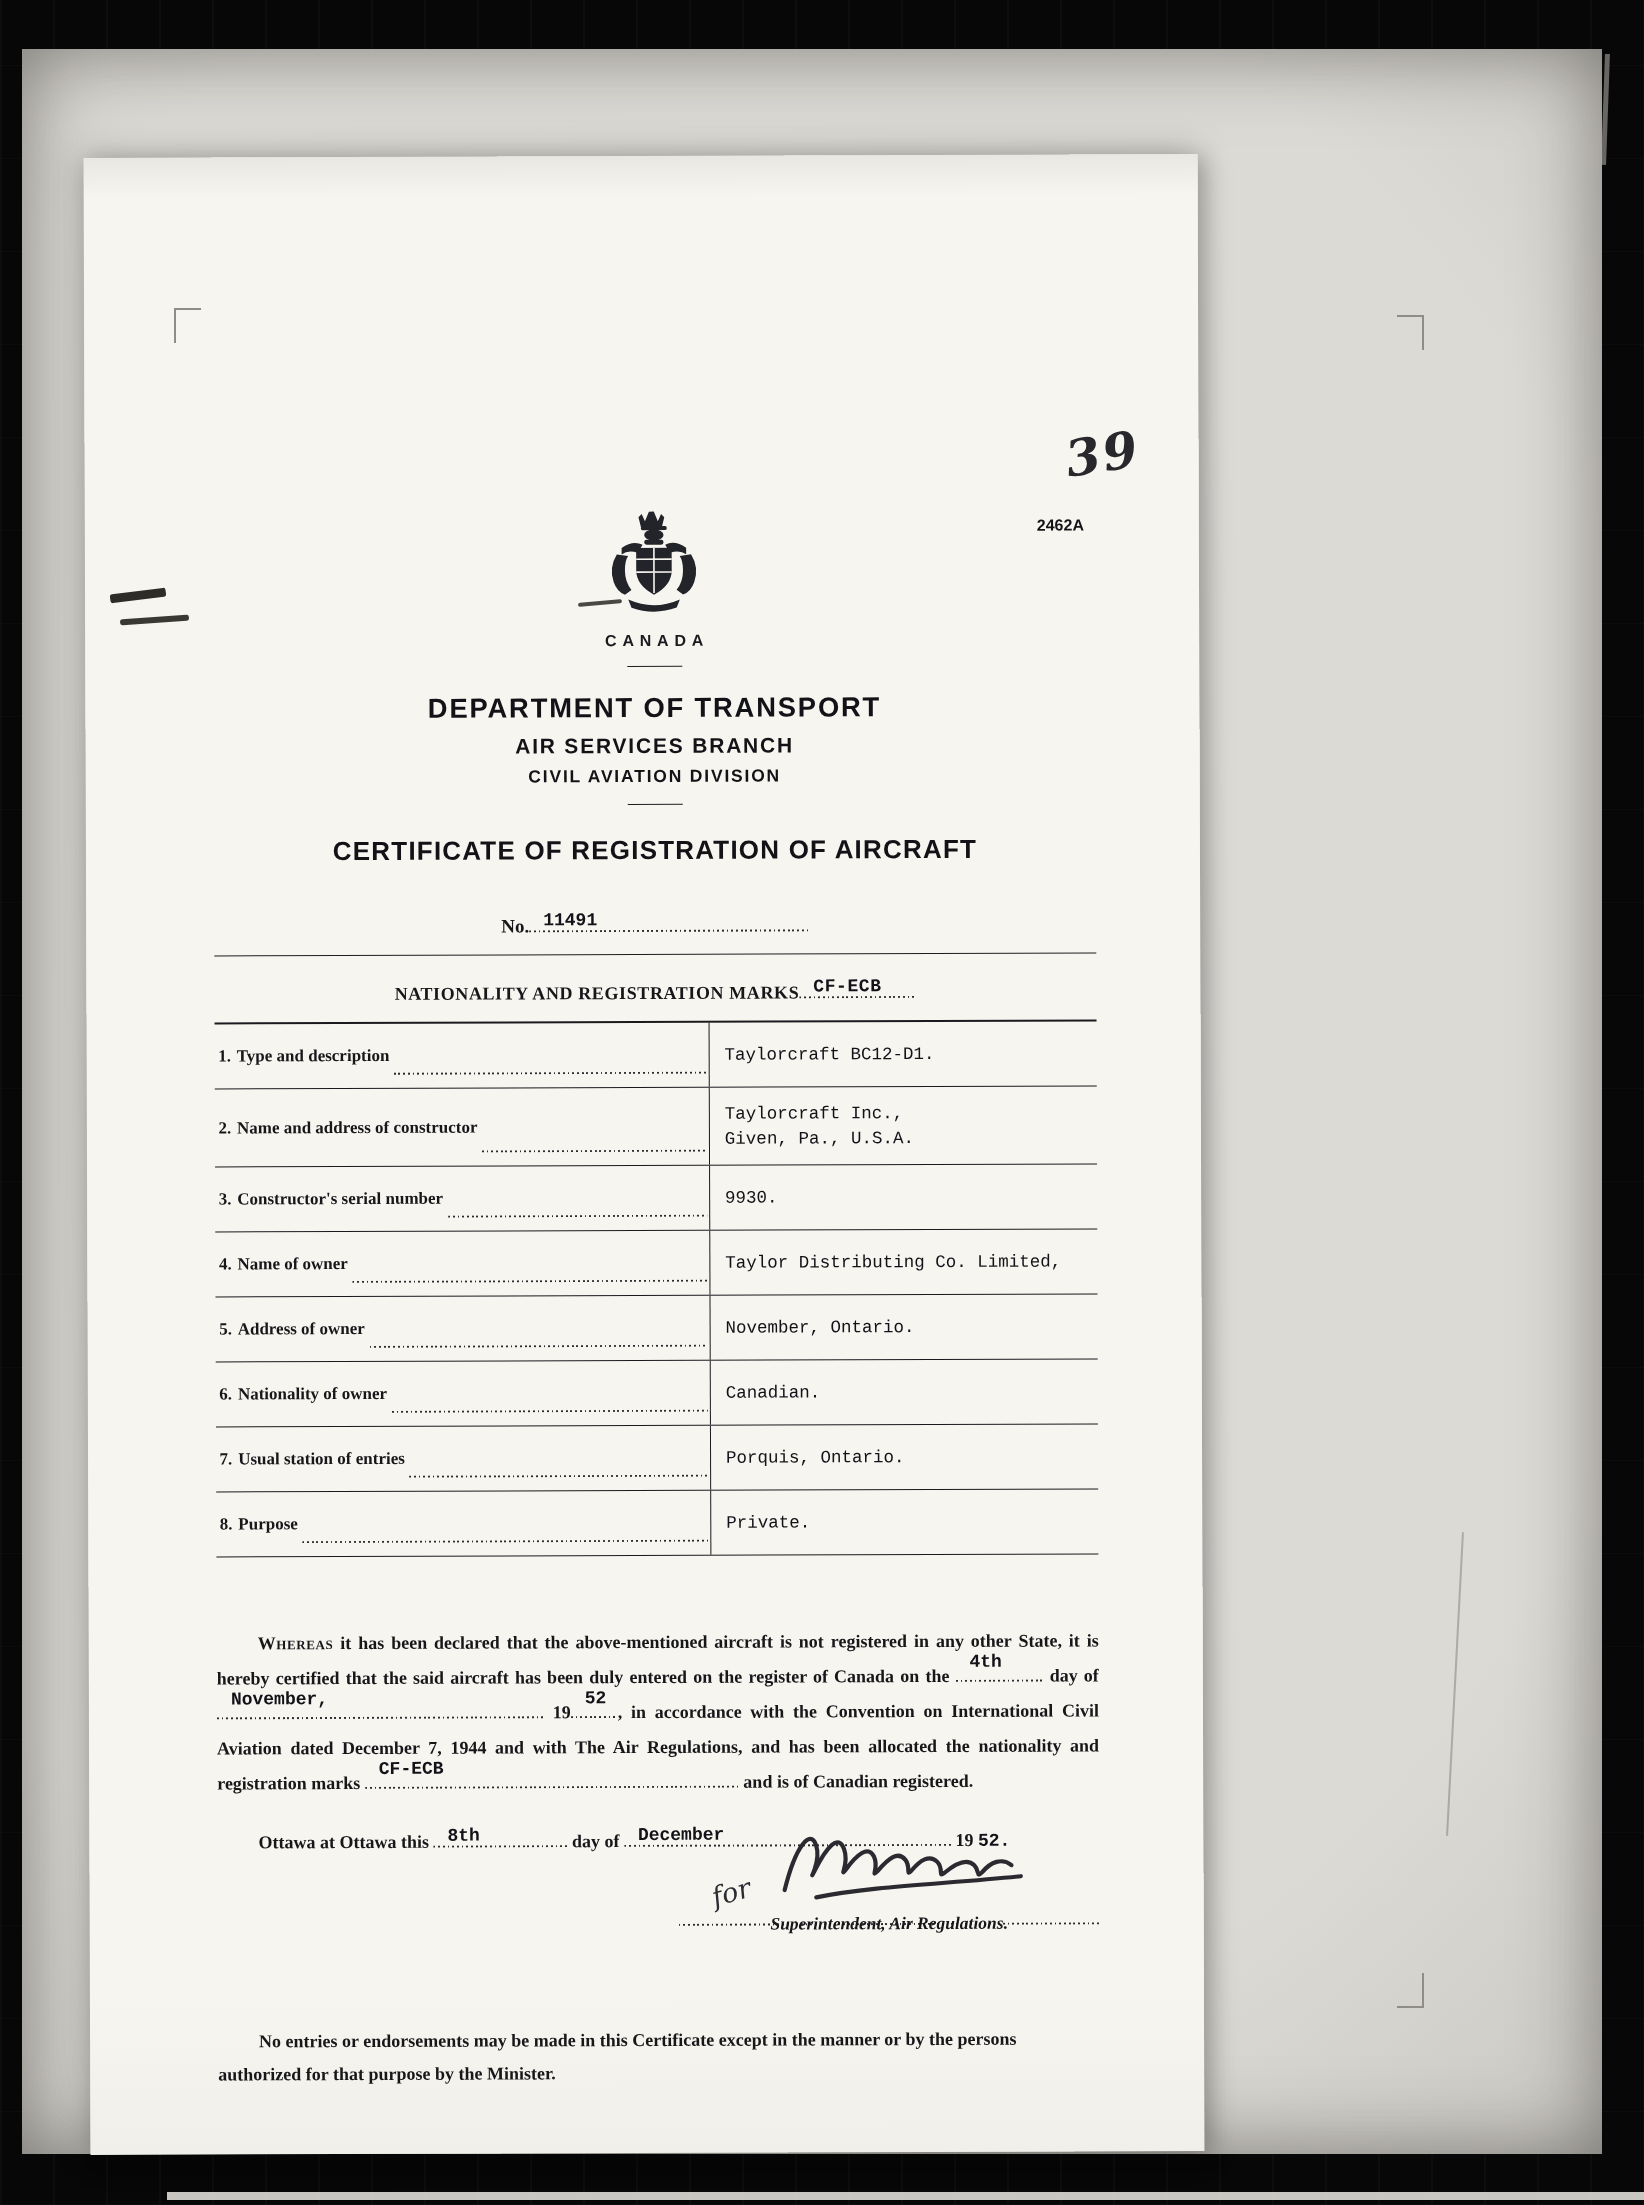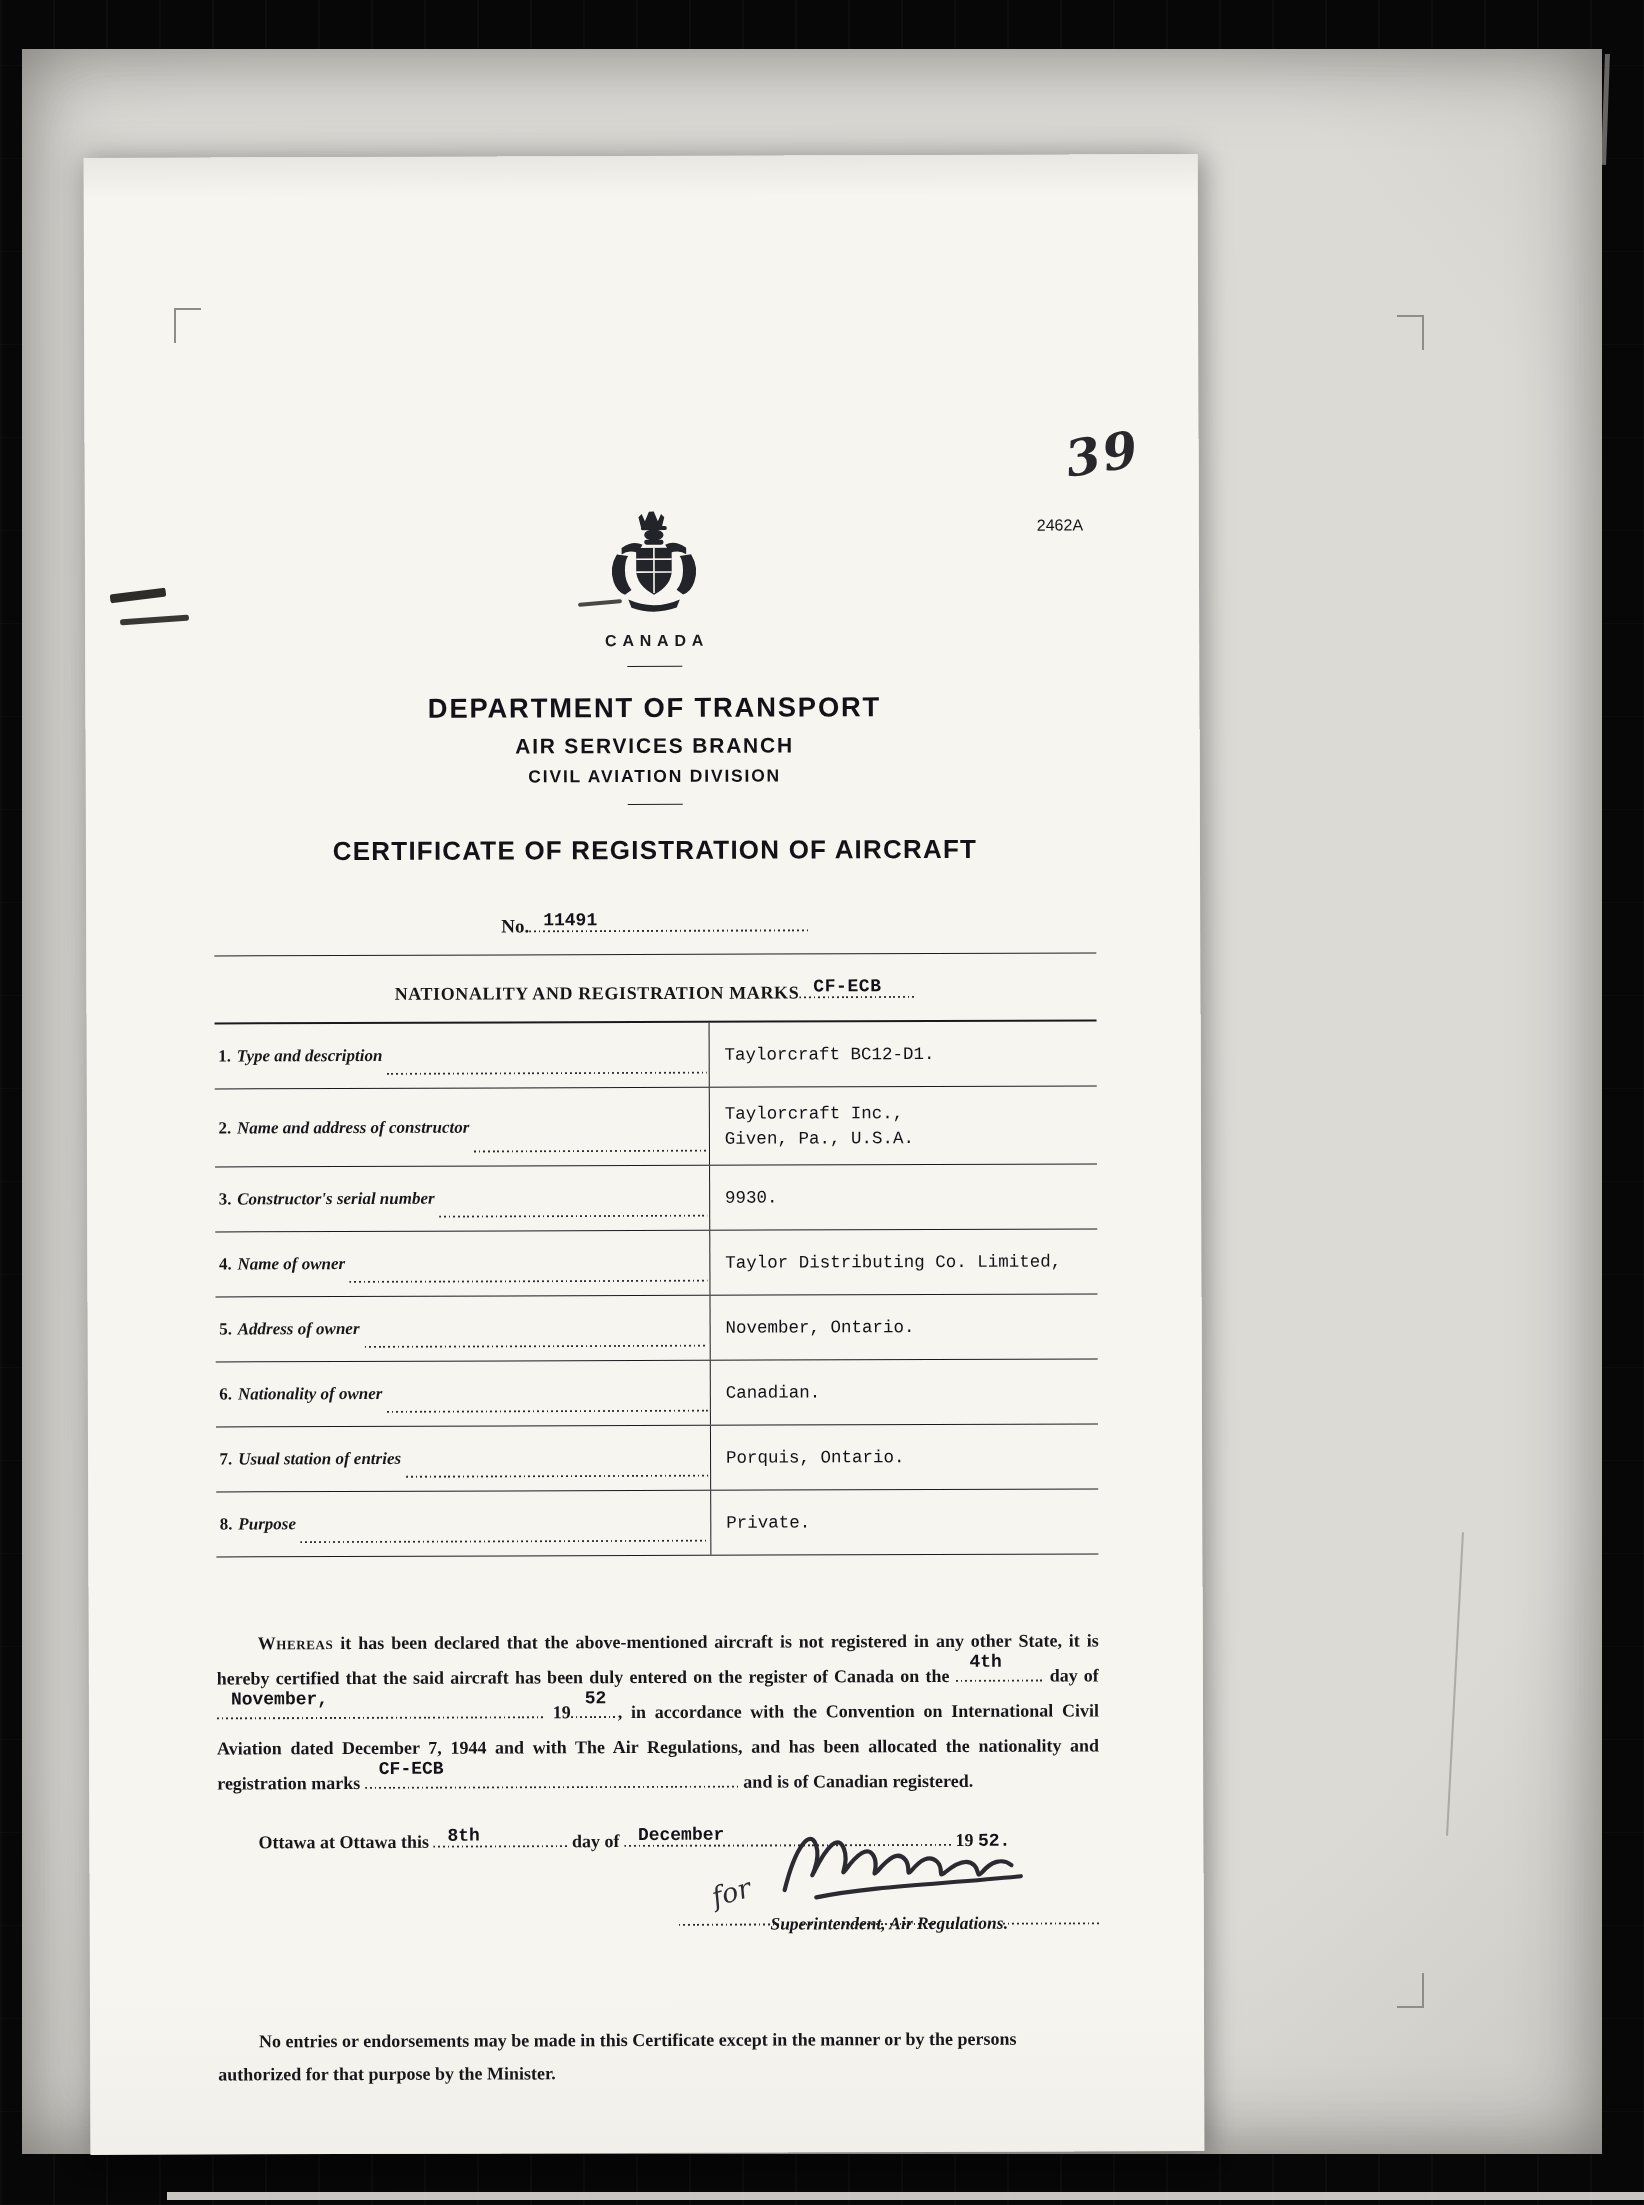--- a/index.html
+++ b/index.html
@@ -42,21 +42,21 @@
   .crease { position:absolute; left:1432px; top:1483px; width:1.8px; height:304px; background:rgba(116,114,108,0.45); transform:rotate(3deg); }
 
   
   .hand-39 {
     position:absolute; left:981px; top:270px;
     font-family:"DejaVu Serif", serif; font-style:italic; font-weight:600;
     font-size:50px; color:#27272c; transform:rotate(-9deg); letter-spacing:2.3px;
   }
   .form-no {
     position:absolute; left:952px; top:362px;
-    font-family:"Liberation Sans", sans-serif; font-weight:400; font-size:16px; color:#141418;
+    font-family:"Liberation Sans", sans-serif; font-weight:700; font-size:16px; color:#141418;
   }
 
   .content { position:absolute; left:128px; top:0; width:882px; }
 
   .crest { display:block; margin:350px auto 0; width:100px; height:121px; }
   .canada {
     margin-top:4.7px; text-align:center;
     font-family:"Liberation Sans", sans-serif; font-size:16px; font-weight:600;
     letter-spacing:5.8px; text-indent:5.8px; color:#1b1b1f;
   }
@@ -78,21 +78,21 @@
 
   .no-line { margin-top:46px; text-align:center; font-size:19px; font-weight:700; }
   .hrule { margin-top:17.5px; border-top:1.8px solid #1d1d20; }
   .marks-line { margin-top:23.4px; text-align:center; font-size:18px; font-weight:700; letter-spacing:0.6px; }
 
   .regtable { margin-top:17.5px; border-top:2.3px solid #1a1a1e; }
   .row { display:flex; border-bottom:1.8px solid #1a1a1e; min-height:65px; }
   .row.tall { min-height:78px; }
   .cell-label { flex:0 0 56%; display:flex; align-items:center; font-weight:700; font-size:17px; padding:5.8px 0 5.8px 3.5px; }
   .cell-label .num { margin-right:5.8px; }
-  .cell-label .lbl { white-space:nowrap;font-style:italic; }
+  .cell-label .lbl { white-space:nowrap; }
   .cell-label .lead { flex:1; align-self:flex-end; height:14px; margin:0 2.3px 7px 4.7px; }
   .cell-value {
     flex:1; border-left:1.8px solid #1a1a1e; padding:4.7px 4.7px 4.7px 15px;
     display:flex; flex-direction:column; justify-content:center;
     font-family:"Liberation Mono", monospace; font-size:17.5px; line-height:24.5px; color:#121218;
   }
 
   .declaration { margin-top:69px; font-size:18px; font-weight:600; line-height:35px; text-align:justify; }
   .indent { display:inline-block; width:41px; }
   .smallcaps { font-variant:small-caps; letter-spacing:0.6px; }

